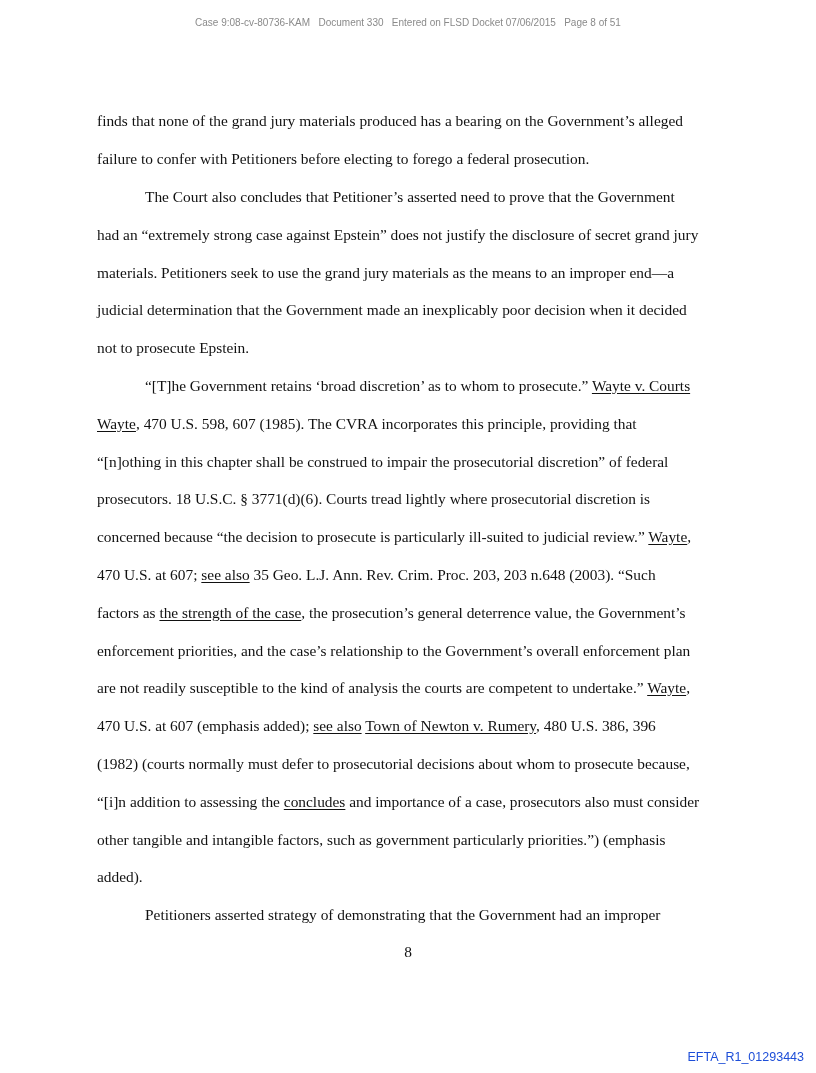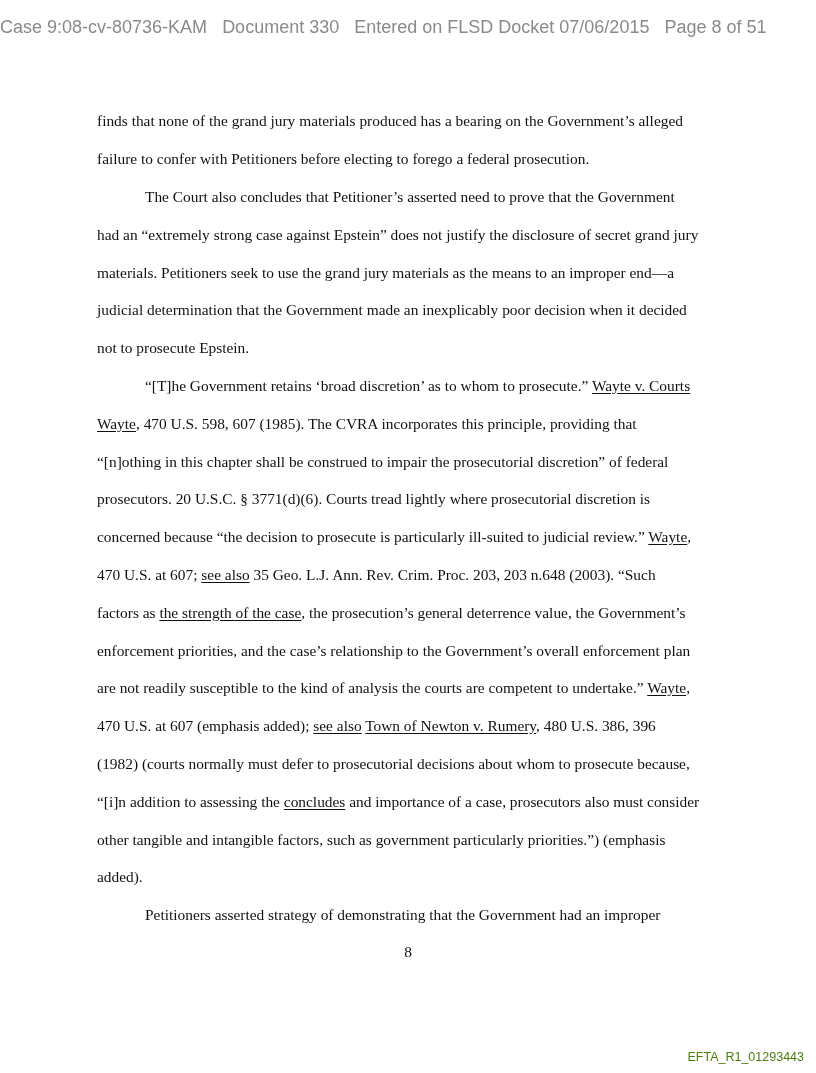--- a/index.html
+++ b/index.html
@@ -1,54 +1,54 @@
 <!DOCTYPE html>
 <html><head>
 <meta charset="utf-8">
 <style>
   html, body { margin: 0; padding: 0; background: #ffffff; }
   body { width: 816px; height: 1073px; position: relative; overflow: hidden; }
   .header {
-    position: absolute; left: 0; width: 816px; top: 17px; 
-    font-family: "Liberation Sans", sans-serif; font-size: 18px; color: #8a8a8a;
+    position: absolute; left: 0; width: 816px; top: 17px; text-align: center;
+    font-family: "Liberation Sans", sans-serif; font-size: 10px; color: #8a8a8a;
     white-space: pre; letter-spacing: 0;
   }
   .line {
     position: absolute; left: 97px;
     font-family: "Liberation Serif", serif; font-size: 15.4px; color: #111111;
     white-space: nowrap; line-height: 20px; margin-top: 16px;
   }
   .line.indent { left: 145px; }
   .u { text-decoration: underline; text-underline-offset: 2px; }
   .pagenum {
     position: absolute; left: 0; width: 816px; top: 943px; text-align: center;
     font-family: "Liberation Serif", serif; font-size: 15.4px; color: #111111;
   }
   .footer-id {
     position: absolute; right: 12px; top: 1050px;
-    font-family: "Liberation Sans", sans-serif; font-size: 12.5px; color: #4d7c0f; padding-left: 28px;
+    font-family: "Liberation Sans", sans-serif; font-size: 12.5px; color: #1d4ed8; padding-left: 28px;
   }
 </style>
 </head>
 <body>
 
 <div class="header"><span>Case 9:08-cv-80736-KAM</span>   <span>Document 330</span>   <span>Entered on FLSD Docket 07/06/2015</span>   <span>Page 8 of 51</span></div>
 
 <div>
   <div class="line" style="top:95px"><span>finds that none of the grand jury materials produced has a bearing on the Government’s alleged</span></div>
   <div class="line" style="top:133px"><span>failure to confer with Petitioners before electing to forego a federal prosecution.</span></div>
   <div class="line indent" style="top:171px"><span>The Court also concludes that Petitioner’s asserted need to prove that the Government</span></div>
   <div class="line" style="top:209px"><span>had an “extremely strong case against Epstein” does not justify the disclosure of secret grand jury</span></div>
   <div class="line" style="top:247px"><span>materials.  Petitioners seek to use the grand jury materials as the means to an improper end—a</span></div>
   <div class="line" style="top:284px"><span>judicial determination that the Government made an inexplicably poor decision when it decided</span></div>
   <div class="line" style="top:322px"><span>not to prosecute Epstein.</span></div>
   <div class="line indent" style="top:360px"><span>“[T]he Government retains ‘broad discretion’ as to whom to prosecute.”  </span><span class="u">Wayte v. Courts</span></div>
   <div class="line" style="top:398px"><span class="u">Wayte</span><span>, 470 U.S. 598, 607 (1985).  The CVRA incorporates this principle, providing that</span></div>
   <div class="line" style="top:436px"><span>“[n]othing in this chapter shall be construed to impair the prosecutorial discretion” of federal</span></div>
-  <div class="line" style="top:473px"><span>prosecutors.  20 U.S.C. § 3771(d)(6).  Courts tread lightly where prosecutorial discretion is</span></div>
+  <div class="line" style="top:473px"><span>prosecutors.  18 U.S.C. § 3771(d)(6).  Courts tread lightly where prosecutorial discretion is</span></div>
   <div class="line" style="top:511px"><span>concerned because “the decision to prosecute is particularly ill-suited to judicial review.”  </span><span class="u">Wayte</span><span>,</span></div>
   <div class="line" style="top:549px"><span>470 U.S. at 607; </span><span class="u">see also</span><span> 35 Geo. L.J. Ann. Rev. Crim. Proc. 203, 203 n.648 (2003).  “Such</span></div>
   <div class="line" style="top:587px"><span>factors as </span><span class="u">the strength of the case</span><span>, the prosecution’s general deterrence value, the Government’s</span></div>
   <div class="line" style="top:625px"><span>enforcement priorities, and the case’s relationship to the Government’s overall enforcement plan</span></div>
   <div class="line" style="top:662px"><span>are not readily susceptible to the kind of analysis the courts are competent to undertake.”  </span><span class="u">Wayte</span><span>,</span></div>
   <div class="line" style="top:700px"><span>470 U.S. at 607 (emphasis added); </span><span class="u">see also</span><span> </span><span class="u">Town of Newton v. Rumery</span><span>, 480 U.S. 386, 396</span></div>
   <div class="line" style="top:738px"><span>(1982) (courts normally must defer to prosecutorial decisions about whom to prosecute because,</span></div>
   <div class="line" style="top:776px"><span>“[i]n addition to assessing the </span><span class="u">concludes</span><span> and importance of a case, prosecutors also must consider</span></div>
   <div class="line" style="top:814px"><span>other tangible and intangible factors, such as government particularly priorities.”) (emphasis</span></div>
   <div class="line" style="top:851px"><span>added).</span></div>

